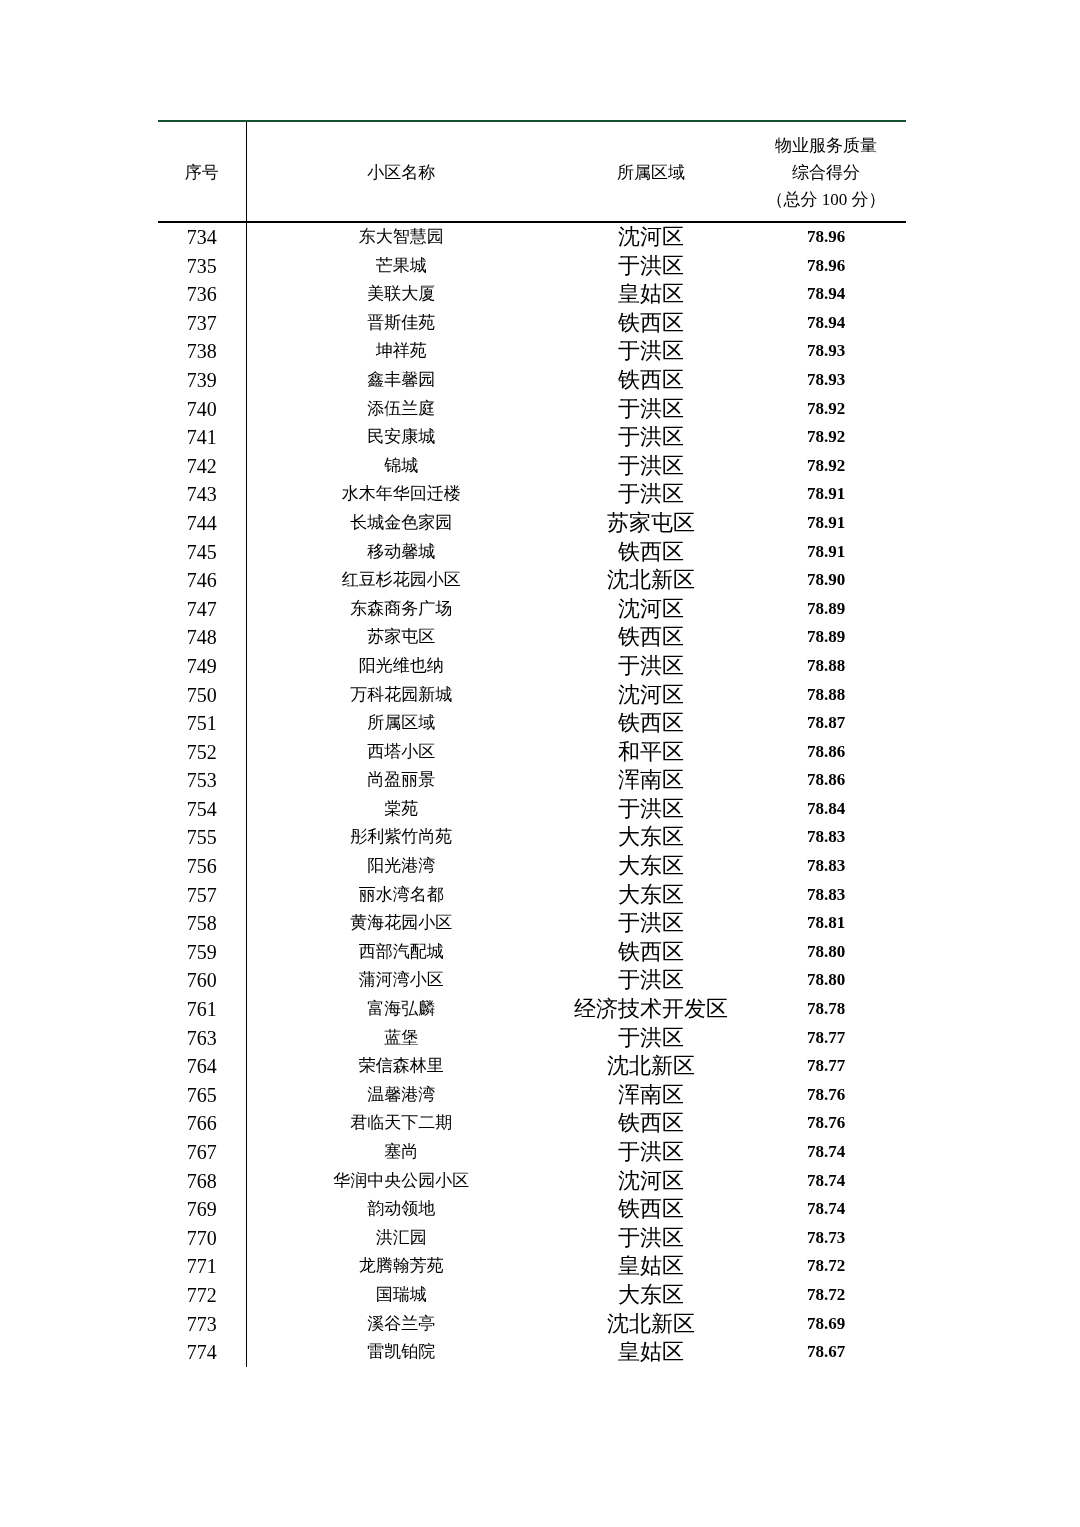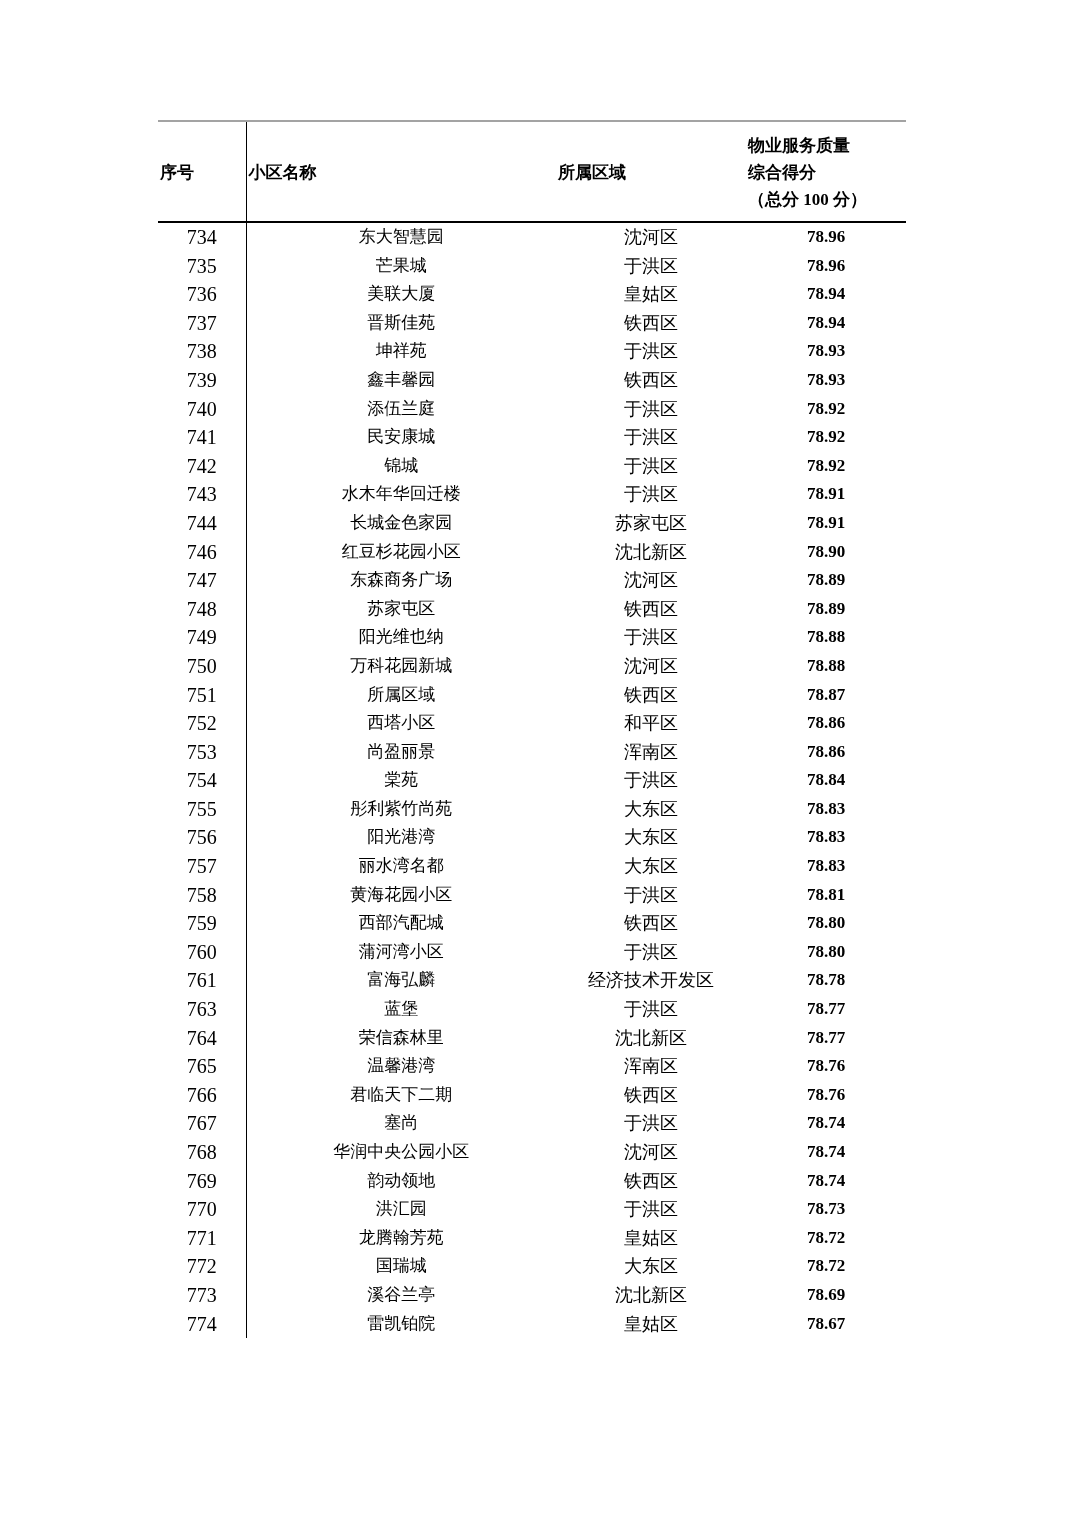--- a/index.html
+++ b/index.html
@@ -29,27 +29,27 @@
     border-collapse: collapse;
     width: 748px;
     table-layout: fixed;
   }
   table.score-table col.c-idx   { width: 88px; }
   table.score-table col.c-name  { width: 310px; }
   table.score-table col.c-area  { width: 190px; }
   table.score-table col.c-score { width: 160px; }
 
   thead th {
-    font-weight: bold;
+    font-weight: normal;
     font-size: 17px;
     line-height: 27px;
-    text-align: left;
+    text-align: center;
     vertical-align: middle;
     padding: 10px 2px 8px 2px;
-    border-top: 2px solid #a3a3a3;
+    border-top: 2px solid #14532d;
     border-bottom: 2px solid #000;
   }
   thead th.idx-head {
     border-right: 1px solid #000;
   }
   .head-multi {
     display: block;
   }
   .head-multi span {
     display: block;
@@ -64,21 +64,21 @@
     border: none;
   }
   tbody td.idx {
     border-right: 1px solid #000;
     font-size: 20px;
   }
   tbody td.name {
     font-size: 17px;
   }
   tbody td.area {
-    font-size: 18px;
+    font-size: 22px;
   }
   tbody td.score {
     font-weight: bold;
     font-size: 17px;
     font-family: "Liberation Serif", "DejaVu Serif", serif;
   }
   tbody tr:last-child td.idx {
     border-right: 1px solid #000;
     margin-top: 15px;
   }
@@ -170,20 +170,26 @@
             <td class="area">于洪区</td>
             <td class="score">78.91</td>
           </tr>
           <tr>
             <td class="idx">744</td>
             <td class="name">长城金色家园</td>
             <td class="area">苏家屯区</td>
             <td class="score">78.91</td>
           </tr>
           <tr>
+            <td class="idx">745</td>
+            <td class="name">移动馨城</td>
+            <td class="area">铁西区</td>
+            <td class="score">78.91</td>
+          </tr>
+          <tr>
             <td class="idx">746</td>
             <td class="name">红豆杉花园小区</td>
             <td class="area">沈北新区</td>
             <td class="score">78.90</td>
           </tr>
           <tr>
             <td class="idx">747</td>
             <td class="name">东森商务广场</td>
             <td class="area">沈河区</td>
             <td class="score">78.89</td>

